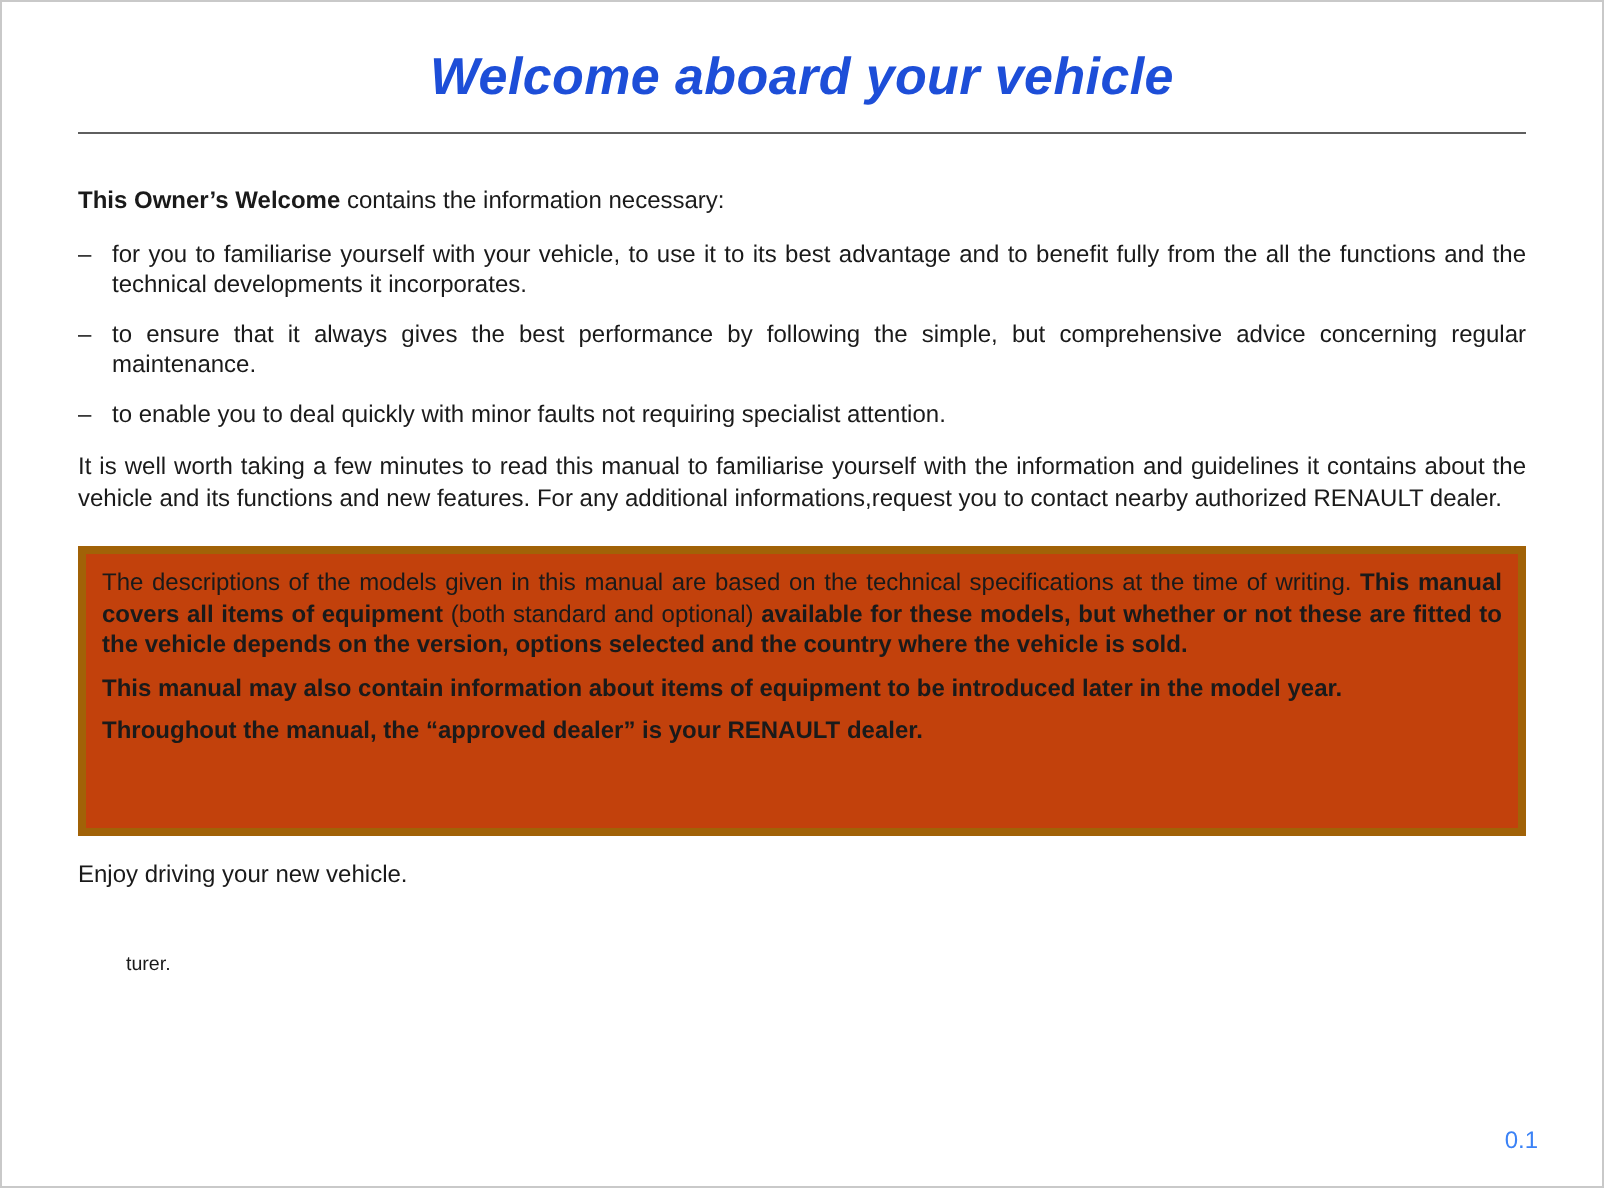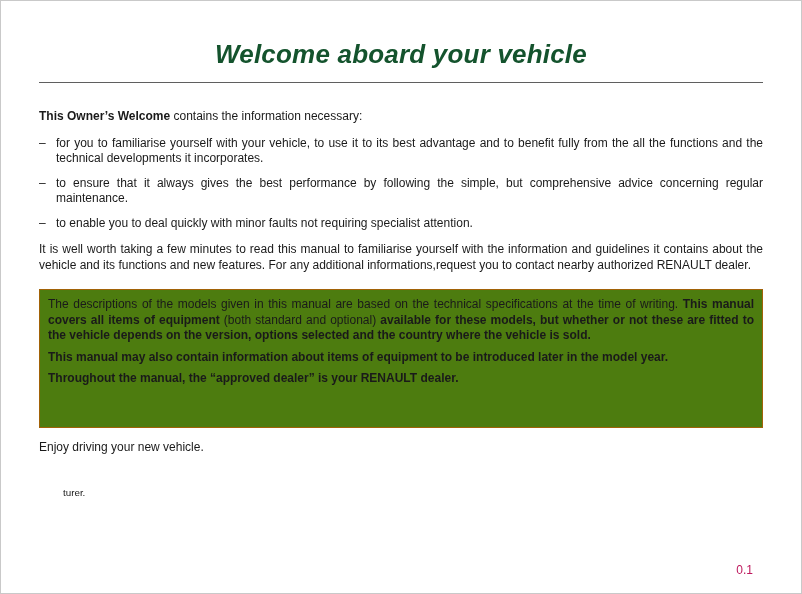--- a/index.html
+++ b/index.html
@@ -18,22 +18,21 @@
     padding: 0 38px;
     overflow: hidden;
   }
   .title-block { padding-top: 22px; }
   h1.page-title {
     text-align: center;
     font-style: italic;
     font-weight: bold;
     font-size: 26px;
     letter-spacing: 0.2px;
-    color: #14532d;
-    margin-top: 16px;
+    color: #1d4ed8;
   }
   .rule {
     margin-top: 12px;
     border-top: 1px solid #5f5f5f;
     height: 0;
   }
   .content { font-size: 12px; line-height: 15.5px; }
   .content p { text-align: justify; }
   .lead { margin-top: 26px; }
   .lead b { font-weight: bold; }
@@ -54,40 +53,40 @@
     width: 44px;
     height: 37px;
     border: 1px solid #4a4a4a;
     border-radius: 2px;
     background: #ffffff;
     flex: 0 0 44px;
   }
   .hazard-label { font-weight: bold; margin-left: 13px; }
   .notice-box {
     margin-top: 16px;
-    background: #4d7c0f;
-    border: 1px solid #a16207;
+    background: #c2410c;
+    border: 4px solid #a16207;
     padding: 7px 8px 34px 8px;
   }
   .notice-box p { margin-bottom: 6px; }
   .notice-box b { font-weight: bold; }
   .enjoy { margin-top: 12px; }
   .legal {
     margin-top: 18px;
     font-size: 9.8px;
     line-height: 13px;
     text-align: left;
   }
   .legal-indent { display: inline-block; margin-left: 24px; }
   .page-number {
     position: absolute;
-    right: 48px;
+    right: 32px;
     bottom: 16px;
     font-size: 12px;
-    color: #be185d;
+    color: #3b82f6;
   }
 </style>
 </head>
 <body>
 
 <div class="page">
 
   <header class="title-block">
     <h1 class="page-title">Welcome aboard your vehicle</h1>
     <div class="rule"></div>

